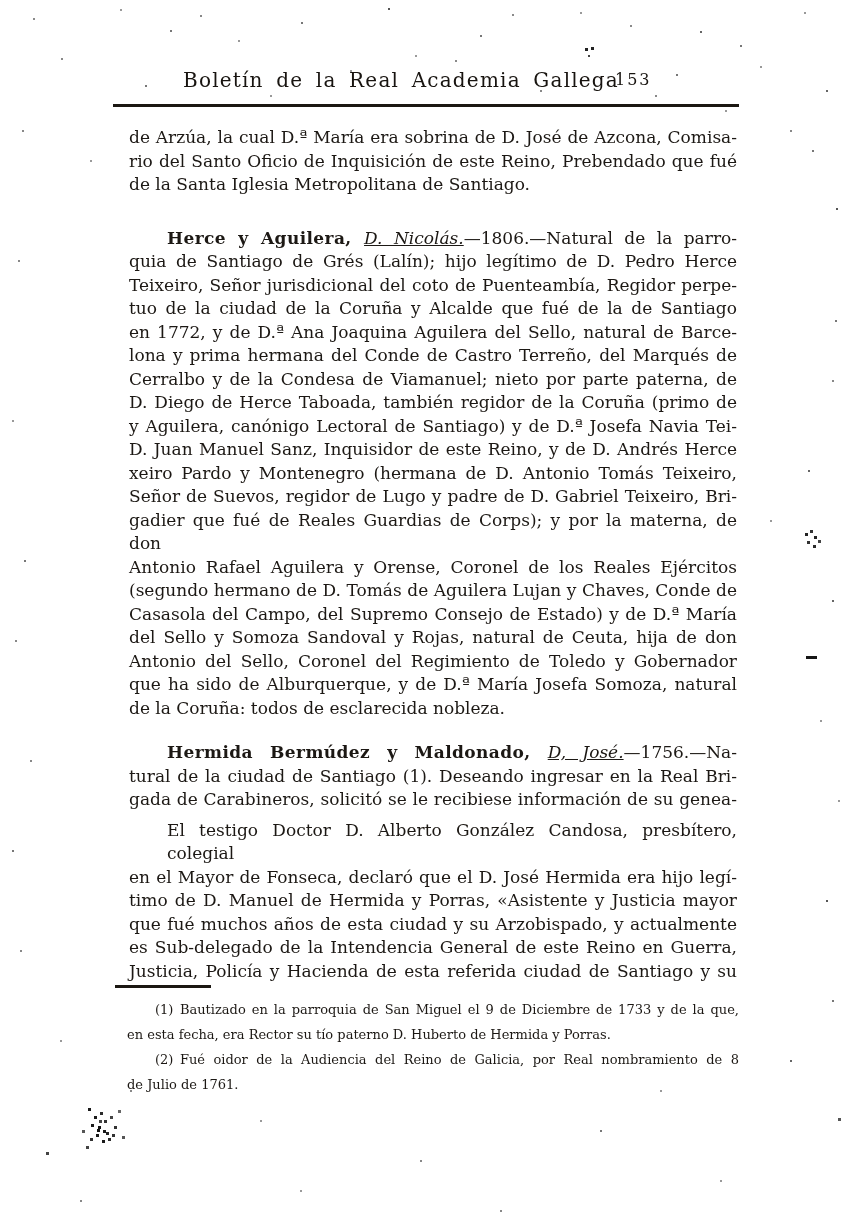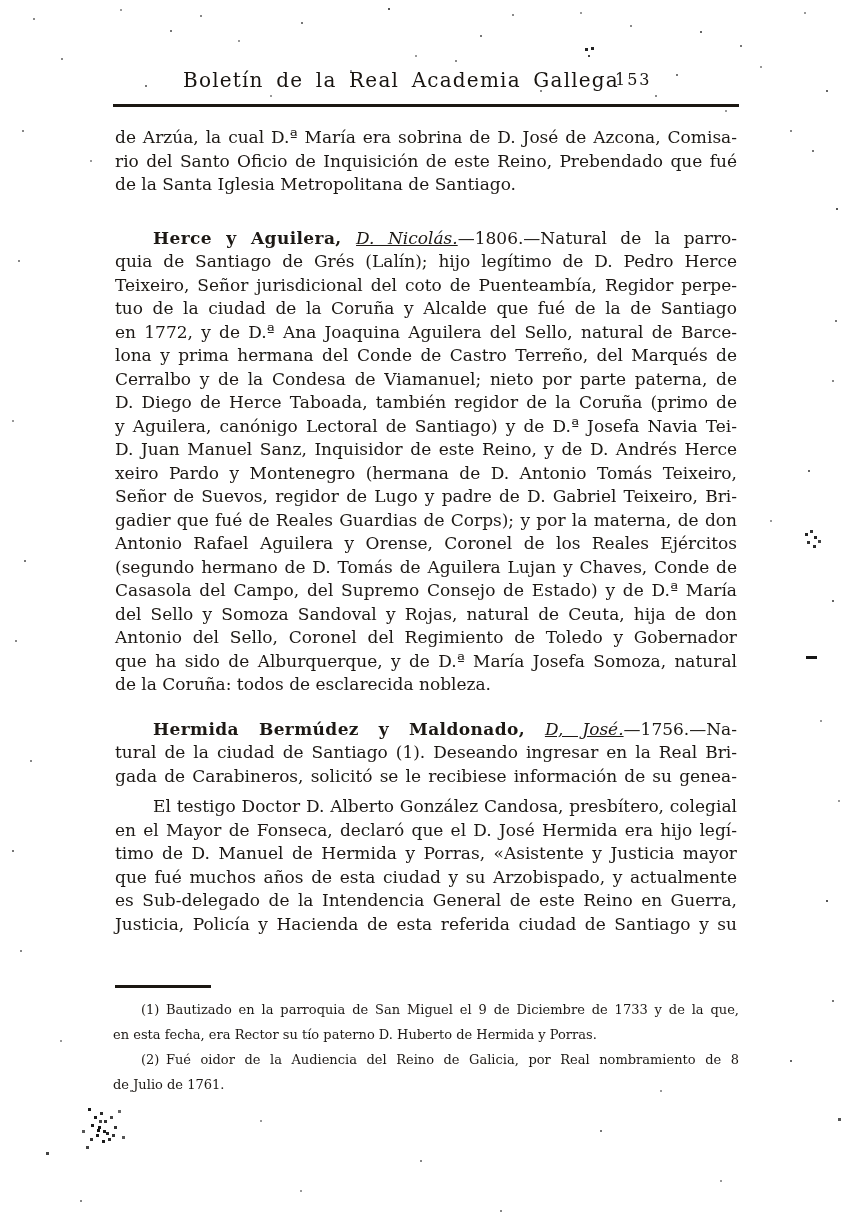--- a/index.html
+++ b/index.html
@@ -33,20 +33,21 @@
   }
   .para{font-size:17px;line-height:23.5px;}
   .column .para:nth-child(2){margin-top:30px;}
   .column .para:nth-child(3){margin-top:21px;}
   .column .para:nth-child(4){margin-top:7px;}
   .column .para:nth-child(n+2) .line:first-child{padding-left:38px;}
   .line{
     text-align:justify;
     text-align-last:justify;
     white-space:normal;
+    margin-left:14px;
   }
   .line.end{text-align-last:left;}
   .b{font-weight:bold;letter-spacing:.4px;}
   .i{font-style:italic;text-decoration:underline;}
   
   .footnote-rule{
     position:absolute;top:985px;left:115px;width:96px;height:3px;
     background:#1b1712;
   }
   .footnotes{

